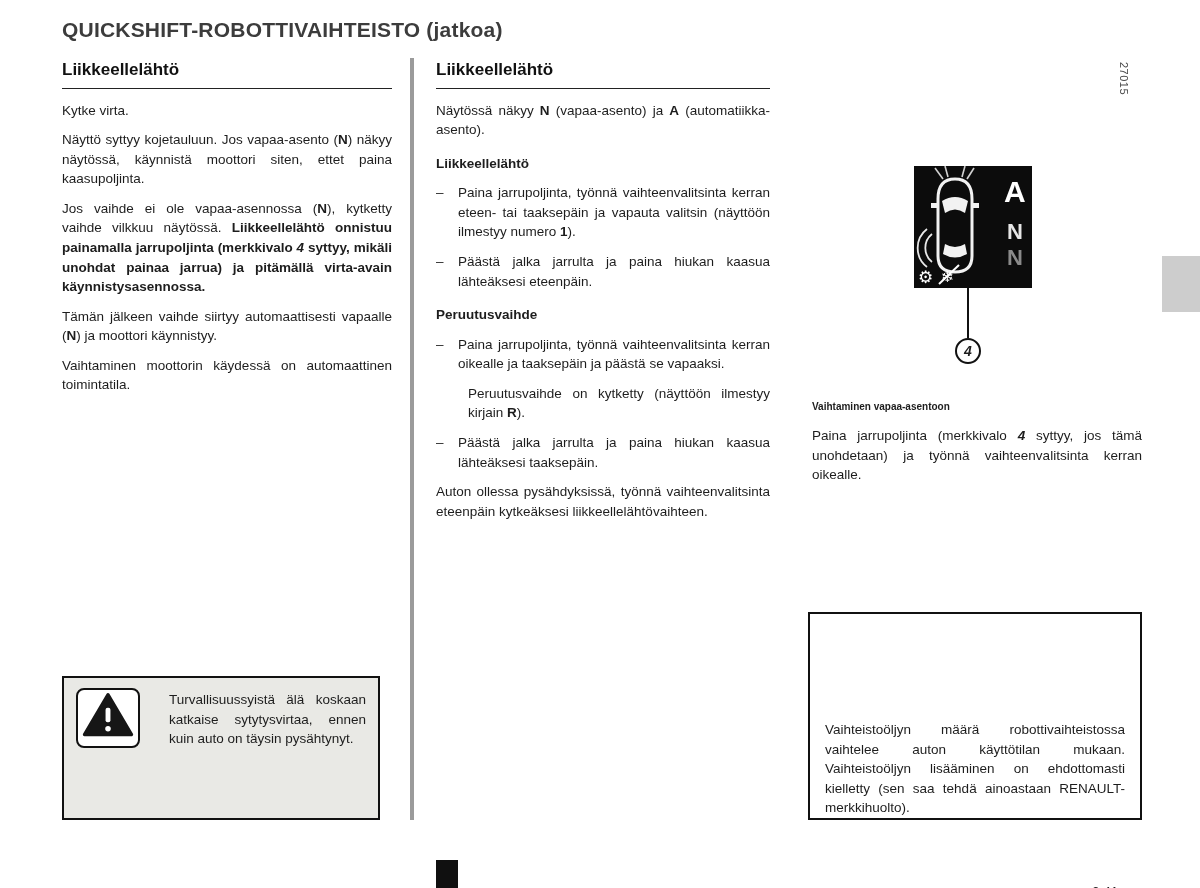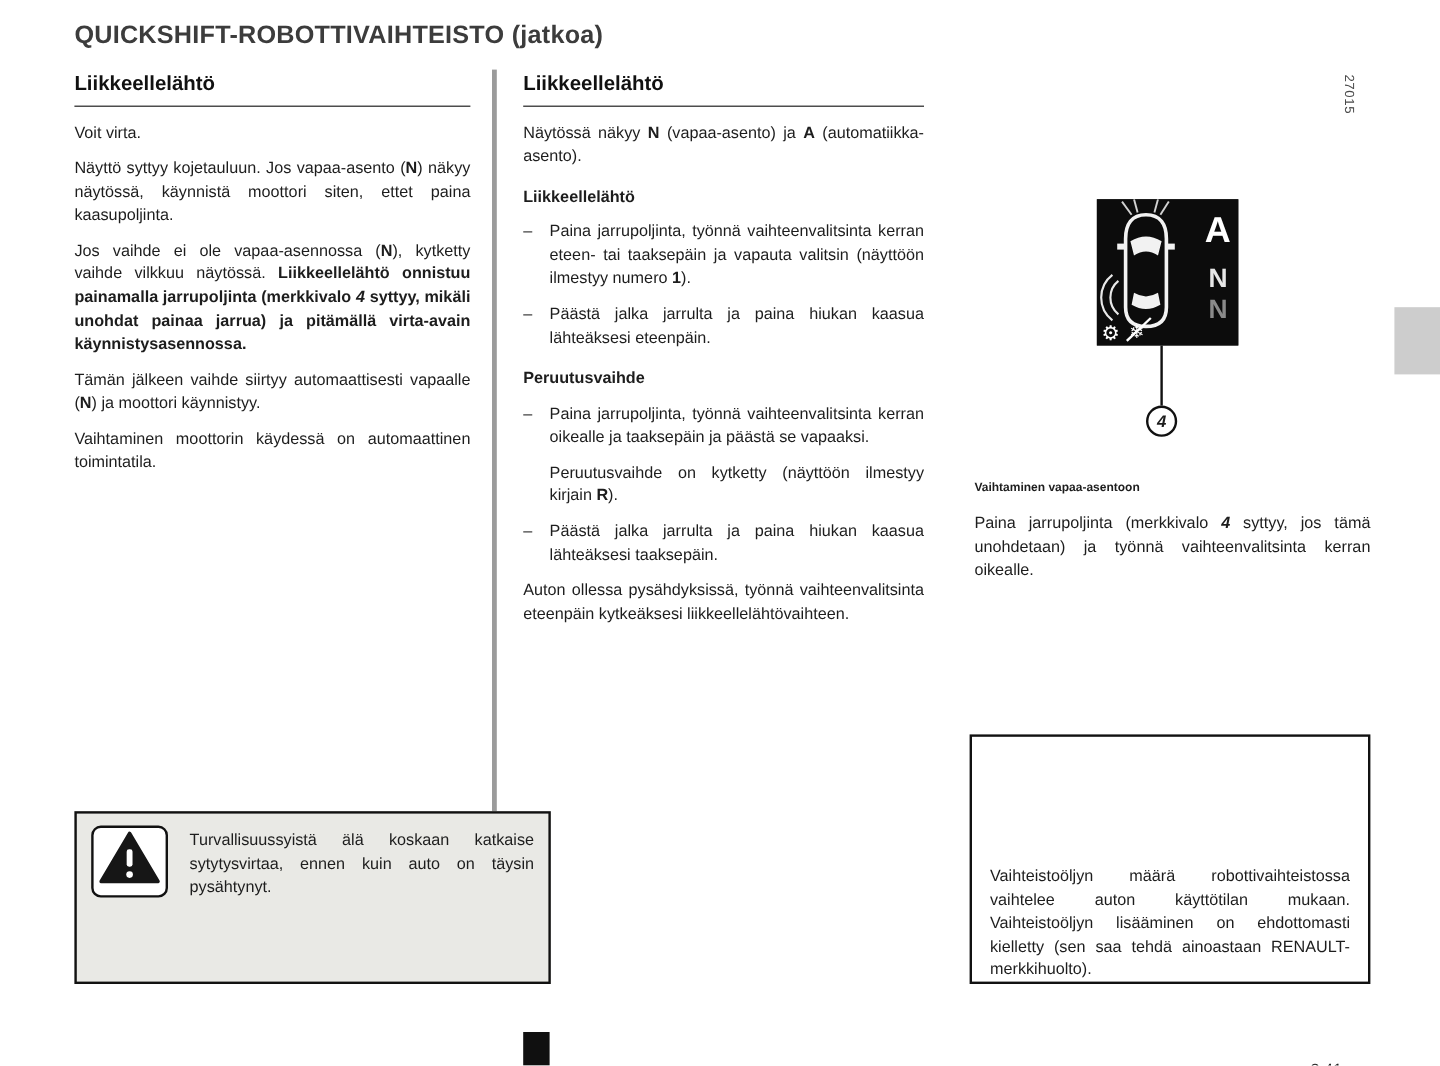--- a/index.html
+++ b/index.html
@@ -41,29 +41,29 @@
     font-size:17px; font-weight:bold; color:#111;
     border-bottom:1px solid #222; padding-bottom:5px; margin-bottom:12px;
     text-align:left;
   }
   .col p { margin-bottom:10px; }
   .subhead { font-size:13.5px; font-weight:bold; margin:14px 0 10px; text-align:left; }
 
   .bullet { display:flex; margin-bottom:10px; }
   .bullet .dash { width:22px; flex:none; }
   .bullet .btext { flex:1; text-align:justify; }
-  .indent-sub { margin-left:22px; margin-bottom:10px; text-align:justify; }
+  .indent-sub { margin-left:32px; margin-bottom:10px; text-align:justify; }
 
   .seg-b  { font-weight:bold; }
   .seg-bi { font-weight:bold; font-style:italic; }
 
   .warning-box {
-    position:absolute; left:0; top:618px; width:397px; height:144px;
+    position:absolute; left:0; top:618px; width:318px; height:144px;
     border:2px solid #111; background:#e9e9e5;
-    padding:10px 12px; display:flex; align-items:flex-start; gap:18px;
+    padding:10px 12px; display:flex; align-items:flex-start; gap:29px;
   }
   .warn-icon-frame {
     width:64px; height:60px; flex:none;
     background:#fff; border:2px solid #111; border-radius:8px;
     display:flex; align-items:center; justify-content:center;
   }
   .warning-text { font-size:13.5px; line-height:1.45; text-align:justify; padding-top:2px; }
 
   .display-box {
     position:absolute; left:102px; top:108px; width:118px; height:122px;
@@ -95,21 +95,21 @@
 
 <div class="page">
 
   <h1 class="title">QUICKSHIFT-ROBOTTIVAIHTEISTO (jatkoa)</h1>
   <div class="side-code">27015</div>
   <div class="edge-tab"></div>
   <div class="divider"></div>
 
   <div class="col col1">
     <h2 class="col-heading">Liikkeellelähtö</h2>
-    <p><span>Voit virta.</span></p>
+    <p><span>Kytke virta.</span></p>
     <p><span>Näyttö syttyy kojetauluun. Jos vapaa-asento (</span><span class="seg-b">N</span><span>) näkyy näytössä, käynnistä moottori siten, ettet paina kaasupoljinta.</span></p>
     <p><span>Jos vaihde ei ole vapaa-asennossa (</span><span class="seg-b">N</span><span>), kytketty vaihde vilkkuu näytössä. </span><span class="seg-b">Liikkeellelähtö onnistuu painamalla jarrupoljinta (merkkivalo </span><span class="seg-bi">4</span><span class="seg-b"> syttyy, mikäli unohdat painaa jarrua) ja pitämällä virta-avain käynnistysasennossa.</span></p>
     <p><span>Tämän jälkeen vaihde siirtyy automaattisesti vapaalle (</span><span class="seg-b">N</span><span>) ja moottori käynnistyy.</span></p>
     <p><span>Vaihtaminen moottorin käydessä on automaattinen toimintatila.</span></p>
 
     <div class="warning-box">
       <div class="warn-icon-frame">
         <span>
           <svg width="52" height="46" viewBox="0 0 64 56">
             <path d="M32 3 L61 52 L3 52 Z" fill="#161616" stroke="#161616" stroke-width="4" stroke-linejoin="round"></path>

